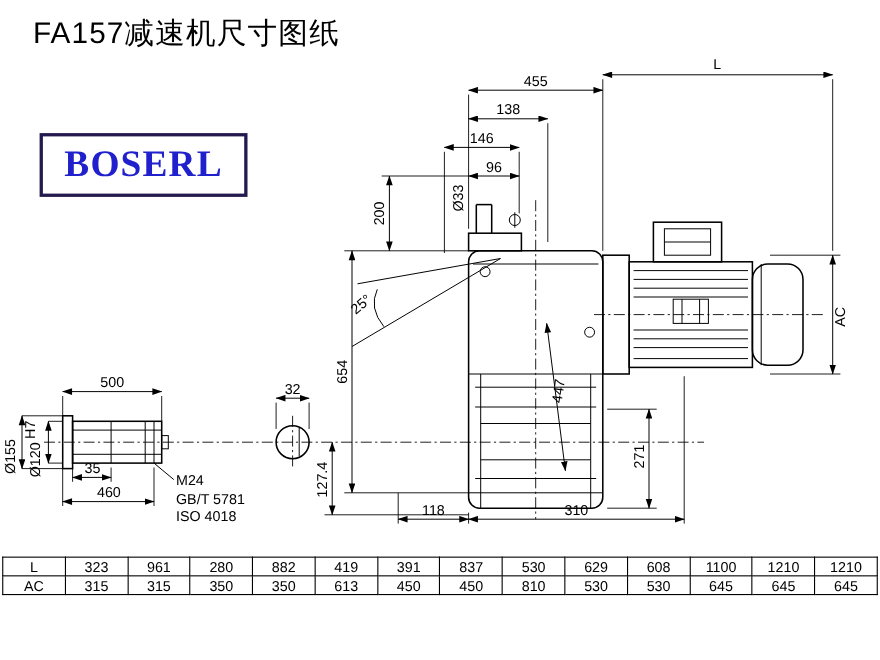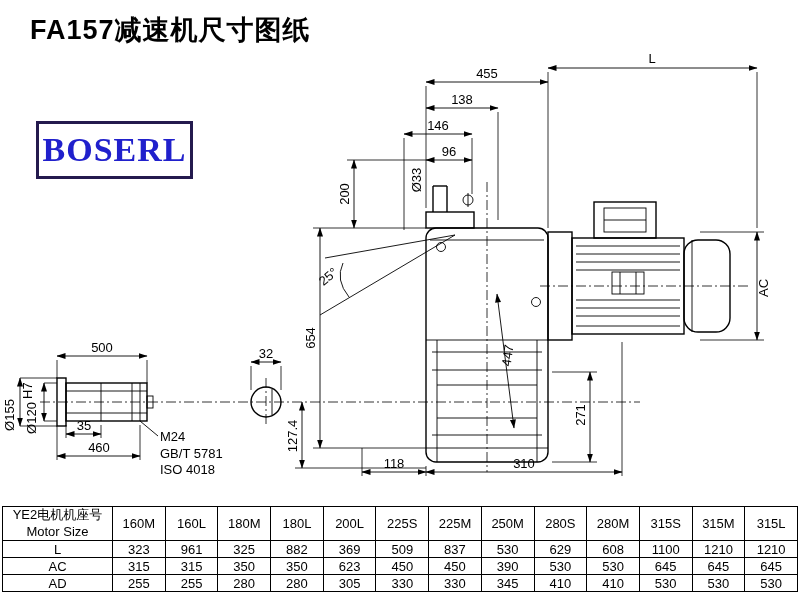--- a/index.html
+++ b/index.html
@@ -1,20 +1,20 @@
 <!DOCTYPE html>
 <html><head>
 <meta charset="utf-8">
 <style>
   * { margin:0; padding:0; box-sizing:border-box; }
   html,body { width:800px; height:600px; background:#ffffff; overflow:hidden;
               font-family:"Liberation Sans", sans-serif; position:relative; }
-  .title { position:absolute; left:30px; top:12px; font-size:27px; font-weight:bold;
+  .title { position:absolute; left:30px; top:12px; font-size:27px; font-weight:normal;
            color:#000; letter-spacing:1px; }
-  .logo { position:absolute; left:36px; top:121px; width:157px; height:58px;
+  .logo { position:absolute; left:36px; top:121px; width:189px; height:58px;
           border:3px solid #241a4e; display:flex; align-items:center; justify-content:center;
           background:#fff; }
   .logo span { font-family:"Liberation Serif", serif; font-size:34px; font-weight:bold;
                color:#2020cc; letter-spacing:1px; }
   svg.drawing { position:absolute; left:0; top:0; }
   .o { fill:none; stroke:#000; stroke-width:1.4; }
   .i { fill:none; stroke:#000; stroke-width:0.9; }
   .dim { stroke:#000; stroke-width:0.9; fill:none; }
   .ext line { stroke:#000; stroke-width:0.8; }
   .cl line { stroke:#000; stroke-width:0.8; stroke-dasharray:10 3 2 3; }
@@ -204,83 +204,48 @@
         <text class="sup" x="19" y="-4">H7</text>
       </g>
       <text x="160" y="441">M24</text>
       <text x="160" y="458">GB/T 5781</text>
       <text x="160" y="474">ISO 4018</text>
     </g>
   </svg>
 
   <table class="spec-table">
     <tbody>
-      <tr class="hdr" id="size-header-row">
-        <th class="corner">
-          <div>YE2电机机座号</div>
-          <div>Motor Size</div>
-        </th>
-      <th>160M</th>
-          <th>160L</th>
-          <th>180M</th>
-          <th>180L</th>
-          <th>200L</th>
-          <th>225S</th>
-          <th>225M</th>
-          <th>250M</th>
-          <th>280S</th>
-          <th>280M</th>
-          <th>315S</th>
-          <th>315M</th>
-          <th>315L</th>
-        </tr>
       <tr id="spec-row-0">
         <td class="rl">L</td>
       <td>323</td>
           <td>961</td>
-          <td>325</td>
+          <td>280</td>
           <td>882</td>
-          <td>369</td>
-          <td>509</td>
+          <td>419</td>
+          <td>391</td>
           <td>837</td>
           <td>530</td>
           <td>629</td>
           <td>608</td>
           <td>1100</td>
           <td>1210</td>
           <td>1210</td>
         </tr>
       <tr id="spec-row-1">
         <td class="rl">AC</td>
       <td>315</td>
           <td>315</td>
           <td>350</td>
           <td>350</td>
-          <td>623</td>
+          <td>613</td>
           <td>450</td>
           <td>450</td>
-          <td>390</td>
+          <td>810</td>
           <td>530</td>
           <td>530</td>
           <td>645</td>
           <td>645</td>
           <td>645</td>
         </tr>
-      <tr id="spec-row-2">
-        <td class="rl">AD</td>
-      <td>255</td>
-          <td>255</td>
-          <td>280</td>
-          <td>280</td>
-          <td>305</td>
-          <td>330</td>
-          <td>330</td>
-          <td>345</td>
-          <td>410</td>
-          <td>410</td>
-          <td>530</td>
-          <td>530</td>
-          <td>530</td>
-        </tr>
     </tbody>
   </table>
 
 </div>
 
 </body></html>

